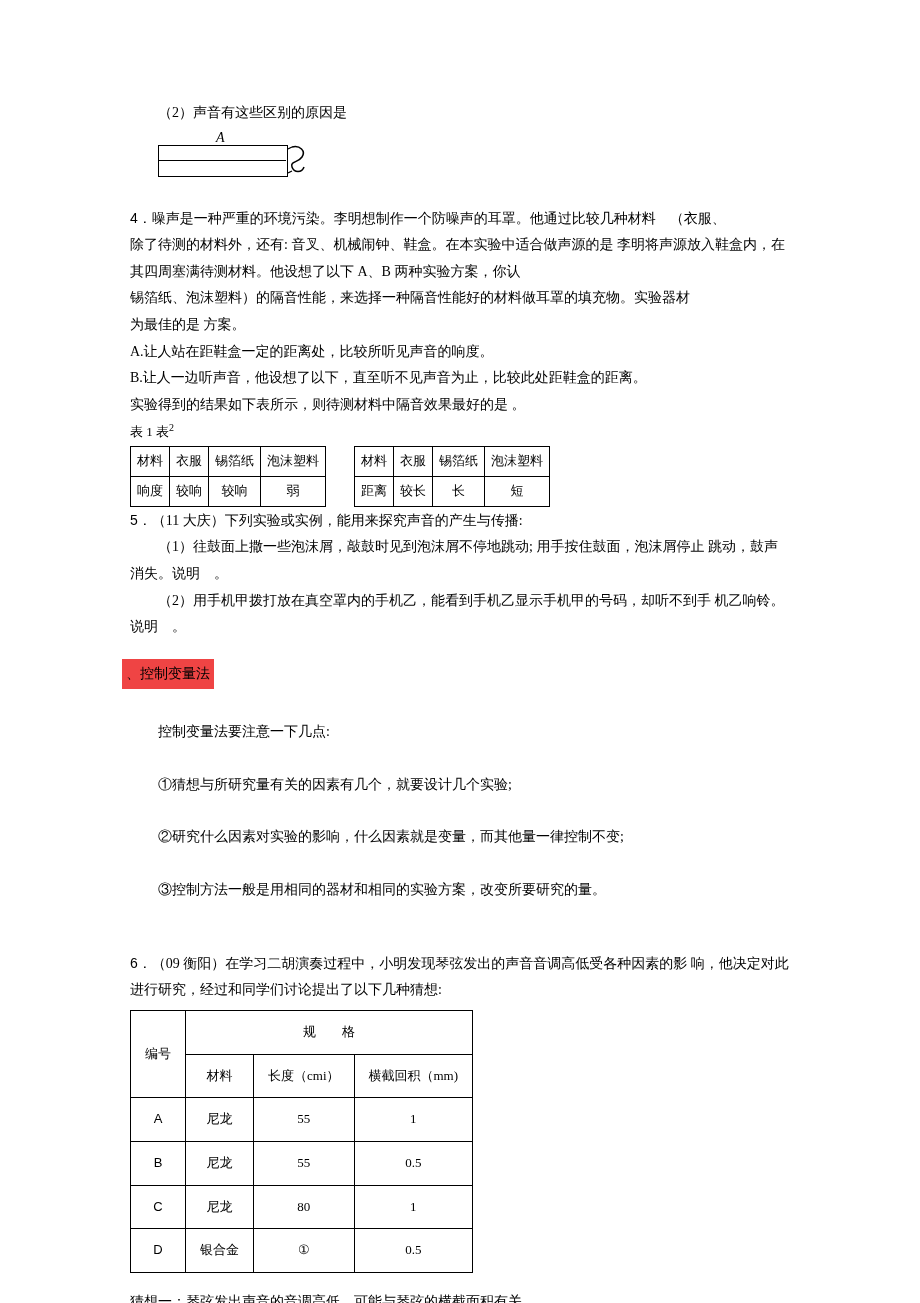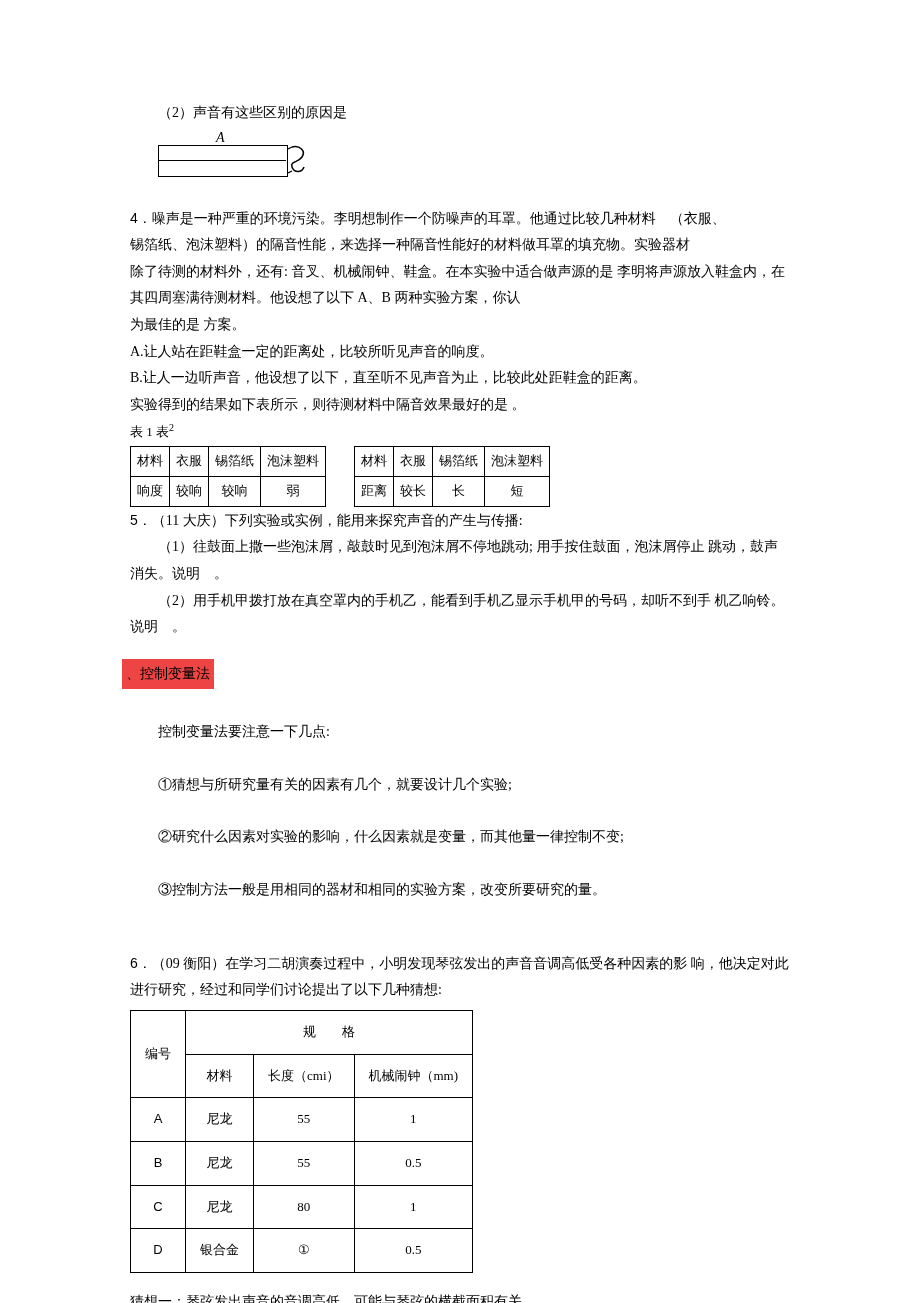--- a/index.html
+++ b/index.html
@@ -109,22 +109,22 @@
       <path d="M0 6 L4 4 M0 30 L4 28" stroke="#000" stroke-width="1.2"></path>
     </svg>
   </div>
 
   <div class="gap"></div>
 
   
   <div class="para">
     <span class="letter">4</span><span>．噪声是一种严重的环境污染。李明想制作一个防噪声的耳罩。他通过比较几种材料　（衣服、</span>
   </div>
+  <div class="para">除了待测的材料外，还有: 音叉、机械闹钟、鞋盒。在本实验中适合做声源的是  李明将声源放入鞋盒内，在其四周塞满待测材料。他设想了以下 A、B 两种实验方案，你认</div>
   <div class="para">锡箔纸、泡沫塑料）的隔音性能，来选择一种隔音性能好的材料做耳罩的填充物。实验器材</div>
-  <div class="para">除了待测的材料外，还有: 音叉、机械闹钟、鞋盒。在本实验中适合做声源的是  李明将声源放入鞋盒内，在其四周塞满待测材料。他设想了以下 A、B 两种实验方案，你认</div>
   <div class="para">为最佳的是  方案。</div>
   <div class="para">A.让人站在距鞋盒一定的距离处，比较所听见声音的响度。</div>
   <div class="para">B.让人一边听声音，他设想了以下，直至听不见声音为止，比较此处距鞋盒的距离。</div>
   <div class="para">实验得到的结果如下表所示，则待测材料中隔音效果最好的是 。</div>
 
   <div class="table-caption">
     <span>表 1 表</span><span class="sup2">2</span>
   </div>
 
   <div class="tables-row">
@@ -191,21 +191,21 @@
 
   <table class="specs">
     <tbody>
         <tr>
       <th rowspan="2">编号</th>
       <th colspan="3">规　　格</th>
     </tr>
     <tr>
       <th>材料</th>
       <th>长度（cmi）</th>
-      <th>机械闹钟（mm)</th>
+      <th>横截回积（mm)</th>
     </tr>
     <tr>
       <td class="letter">A</td>
       <td>尼龙</td>
       <td>55</td>
       <td>1</td>
     </tr>
     <tr>
       <td class="letter">B</td>
       <td>尼龙</td>

